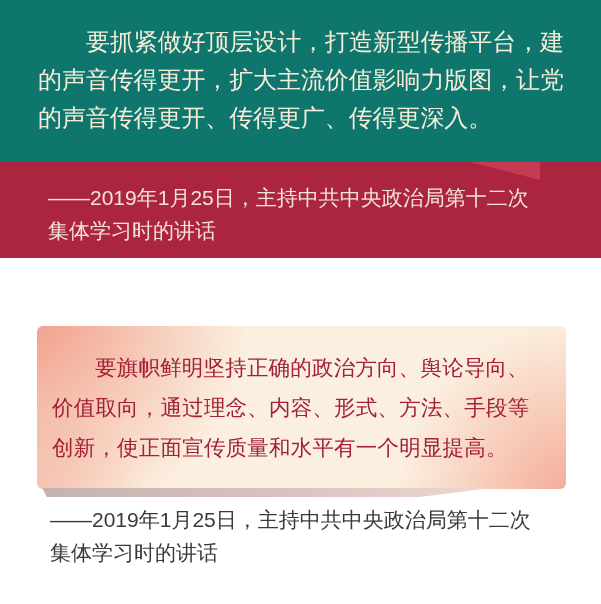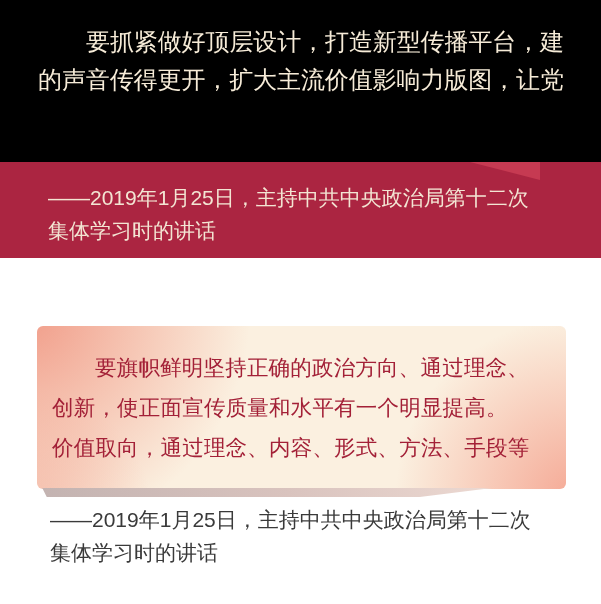--- a/index.html
+++ b/index.html
@@ -10,21 +10,21 @@
     overflow: hidden;
     background: #ffffff;
     font-family: "Liberation Sans", "DejaVu Sans", sans-serif;
   }
 
   
   .quote1-block {
     position: absolute;
     left: 0; top: 0;
     width: 601px; height: 162px;
-    background: #000000;
+    background: #0f766e;
     box-sizing: border-box;
     padding: 23px 36px 0 38px;
   }
   .quote1-block .qline {
     font-family: "Liberation Serif", "DejaVu Serif", serif;
     font-size: 24px;
     line-height: 38px;
     color: #f7ecd8;
     white-space: nowrap;
     letter-spacing: -0.1px;
@@ -100,32 +100,33 @@
   }
 </style>
 </head>
 <body>
 
 <div class="canvas">
 
   <div class="quote1-block">
     <div class="qline indent">要抓紧做好顶层设计，打造新型传播平台，建</div>
     <div class="qline">的声音传得更开，扩大主流价值影响力版图，让党</div>
+    <div class="qline">的声音传得更开、传得更广、传得更深入。</div>
   </div>
 
   <div class="attr1-band">
     <div class="aline">——2019年1月25日，主持中共中央政治局第十二次</div>
     <div class="aline">集体学习时的讲话</div>
   </div>
   <div class="band-tail"></div>
 
   <div class="quote2-card">
-    <div class="qline indent">要旗帜鲜明坚持正确的政治方向、通过理念、</div>
+    <div class="qline indent">要旗帜鲜明坚持正确的政治方向、舆论导向、</div>
+    <div class="qline">价值取向，通过理念、内容、形式、方法、手段等</div>
     <div class="qline">创新，使正面宣传质量和水平有一个明显提高。</div>
-    <div class="qline">价值取向，通过理念、内容、形式、方法、手段等</div>
   </div>
   <div class="card-shadow"></div>
 
   <div class="attr2">
     <div class="aline">——2019年1月25日，主持中共中央政治局第十二次</div>
     <div class="aline">集体学习时的讲话</div>
   </div>
 
 </div>
 

